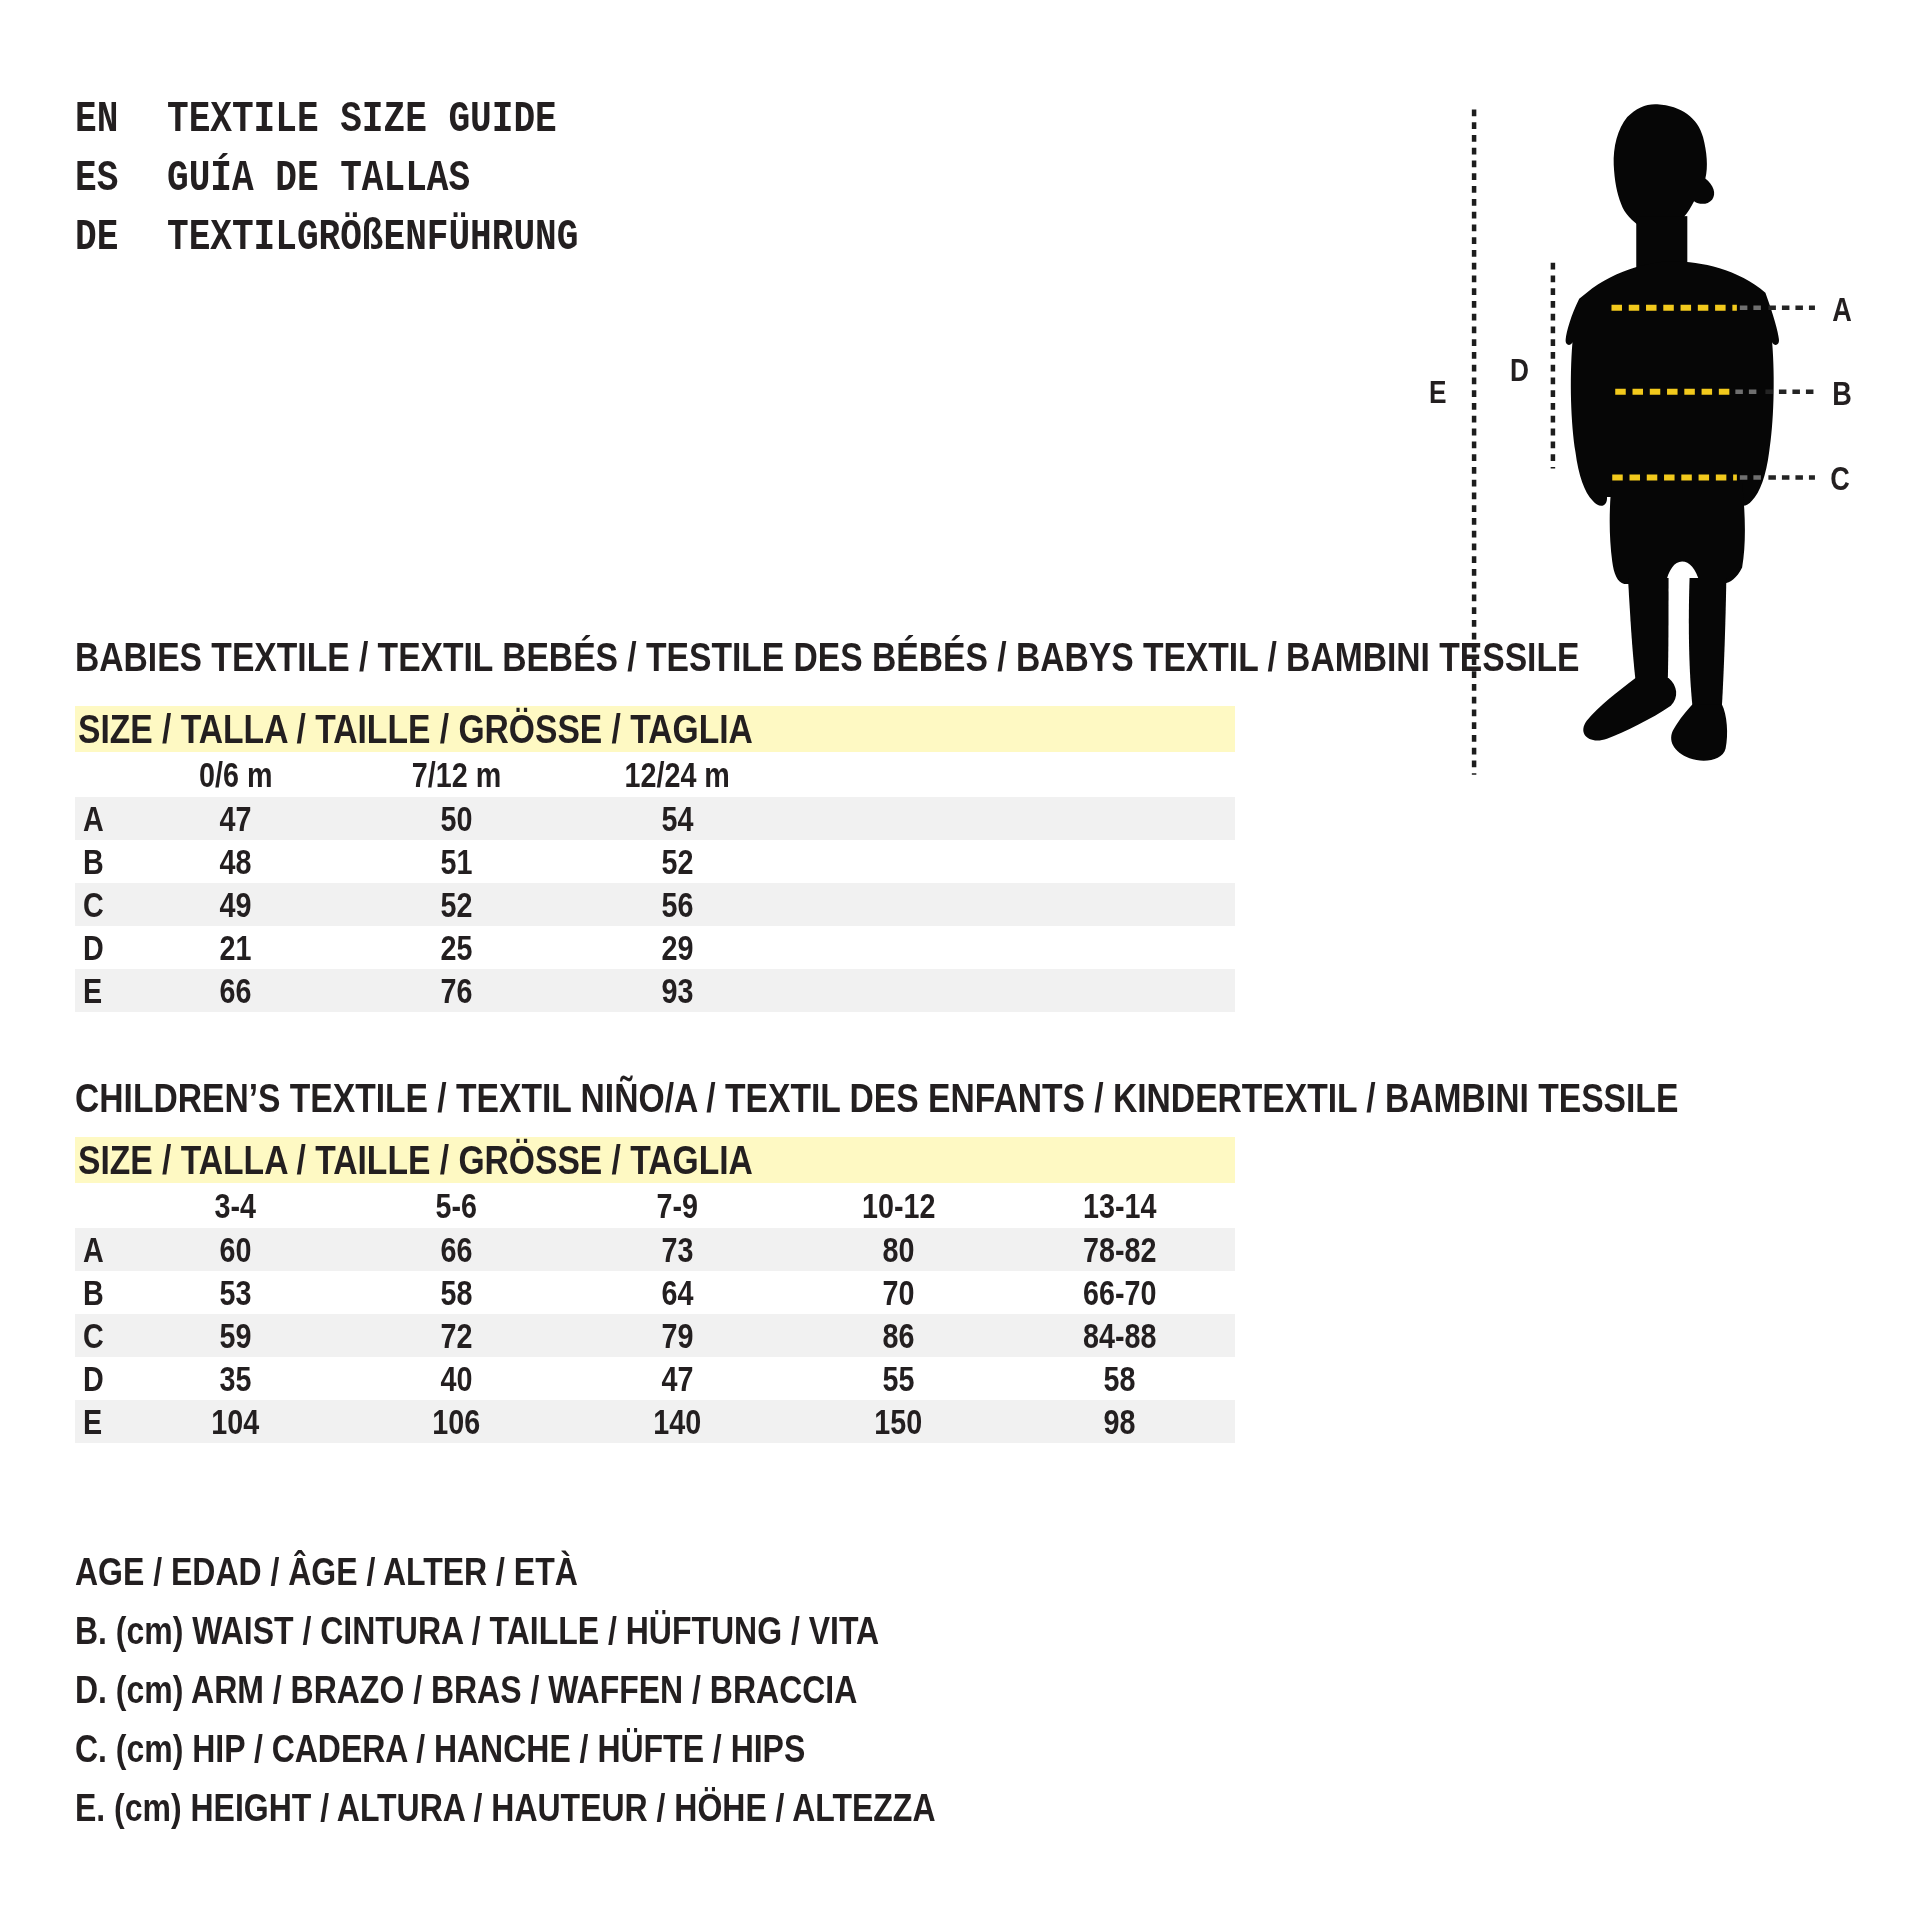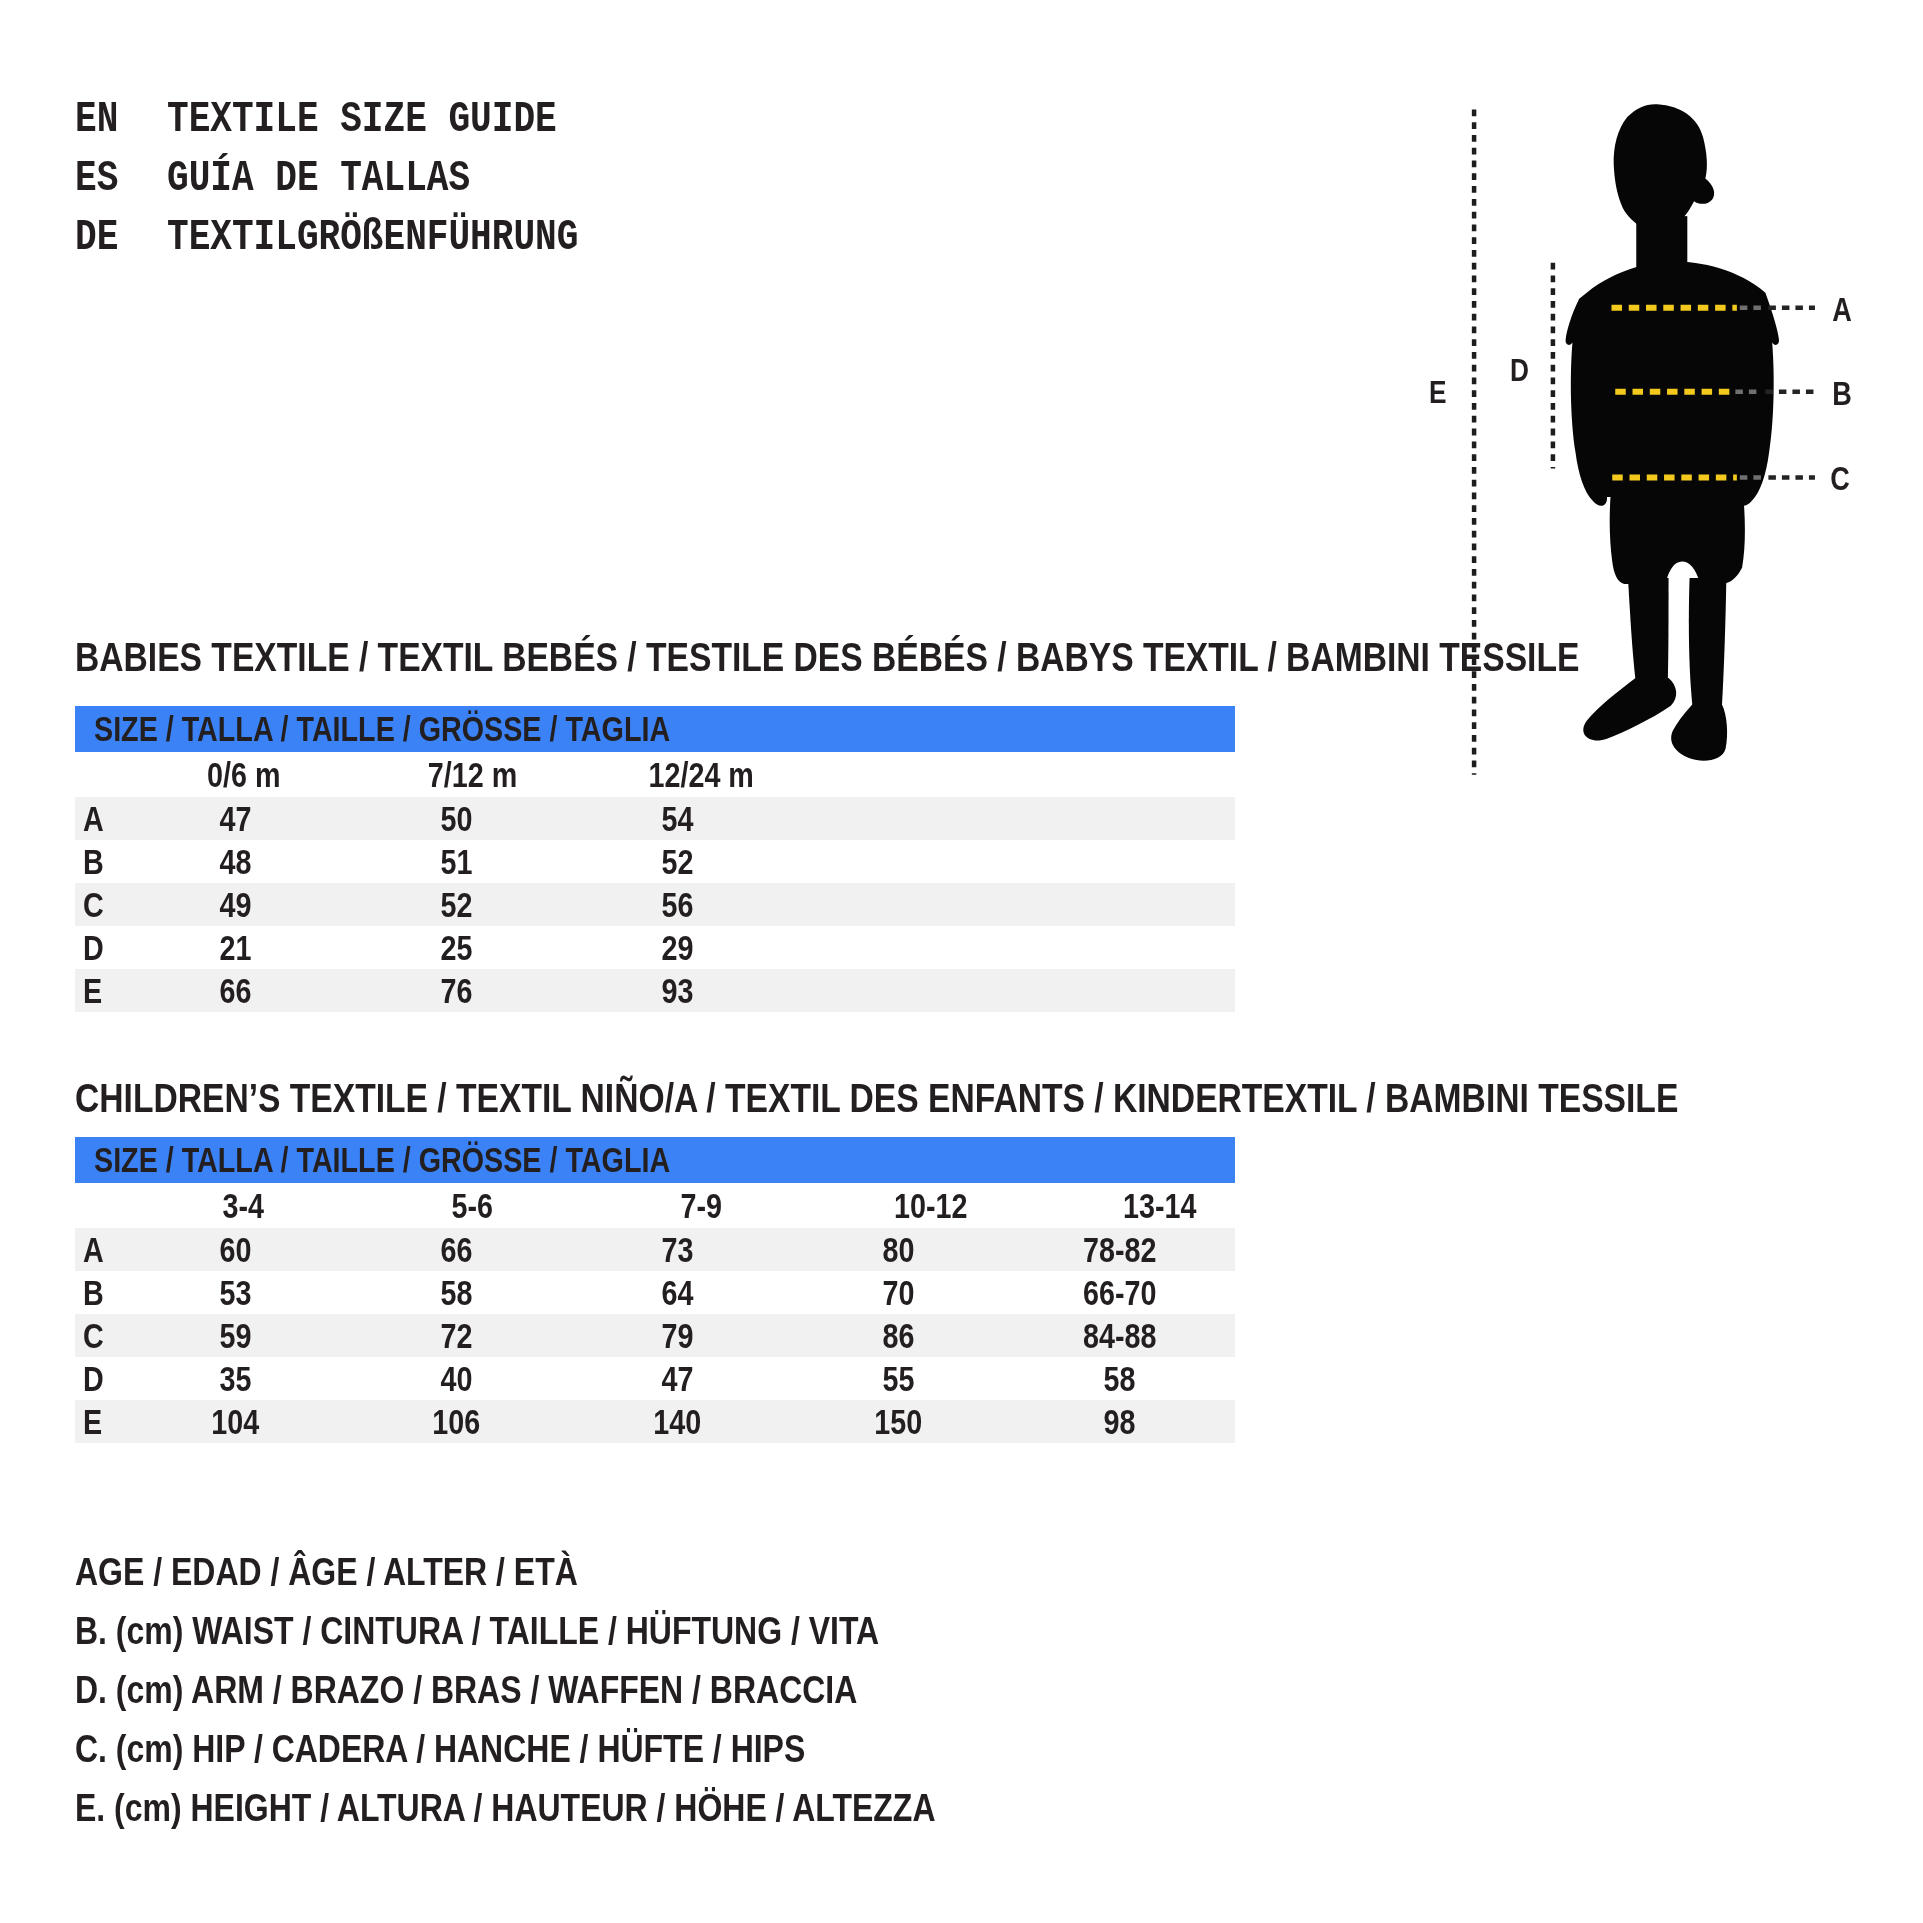--- a/index.html
+++ b/index.html
@@ -24,29 +24,29 @@
   
   .section-title { position: absolute; left: 75px; font-size: 41px; line-height: 45px; text-decoration: underline; }
   .title-babies   { top: 635px; }
   .title-children { top: 1076px; }
 
   
   .size-table { position: absolute; left: 75px; width: 1160px; }
   .babies-table   { top: 706px; }
   .children-table { top: 1137px; }
   .band {
-    height: 46px; background: #3b82f6;
+    height: 46px; background: #fef9c3;
     display: flex; align-items: center;
-    padding-left: 19px; box-sizing: border-box;
-    font-size: 35px;
+    padding-left: 3px; box-sizing: border-box;
+    font-size: 41px;
   }
   .grid { display: grid; align-items: center; }
   .b-grid { grid-template-columns: 50px repeat(3, 221px) 1fr; }
   .c-grid { grid-template-columns: 50px repeat(5, 221px) 1fr; }
-  .cols-row { height: 45px; font-size: 35px; gap: 8px; }
+  .cols-row { height: 45px; font-size: 35px; }
   .data-row { height: 43px; font-size: 35px; }
   .data-row.stripe { background: #f1f1f1; }
   .cell { display: flex; justify-content: center; align-items: center; }
   .cell.label { justify-content: flex-start; padding-left: 7.5px; }
 
   
   .legend { position: absolute; left: 75px; top: 1535px; font-size: 39px; }
   .legend-line { display: flex; align-items: flex-end; height: 59px; }
 
   

